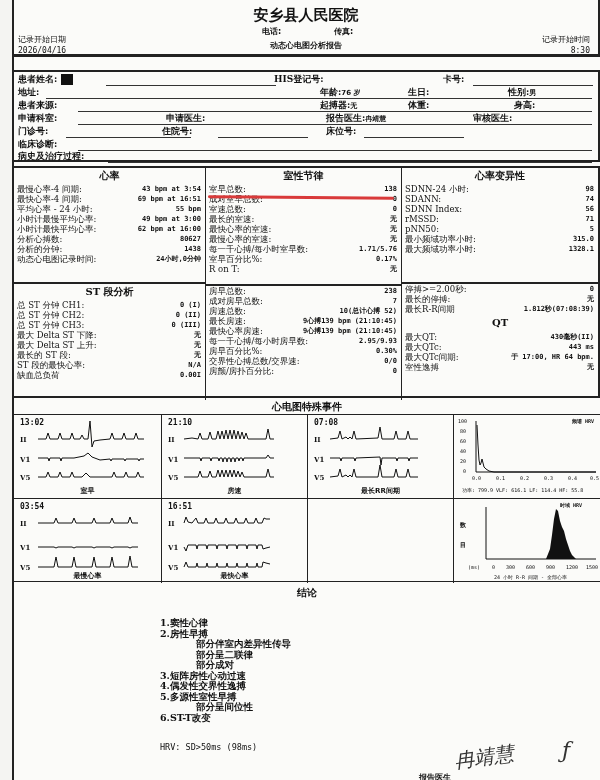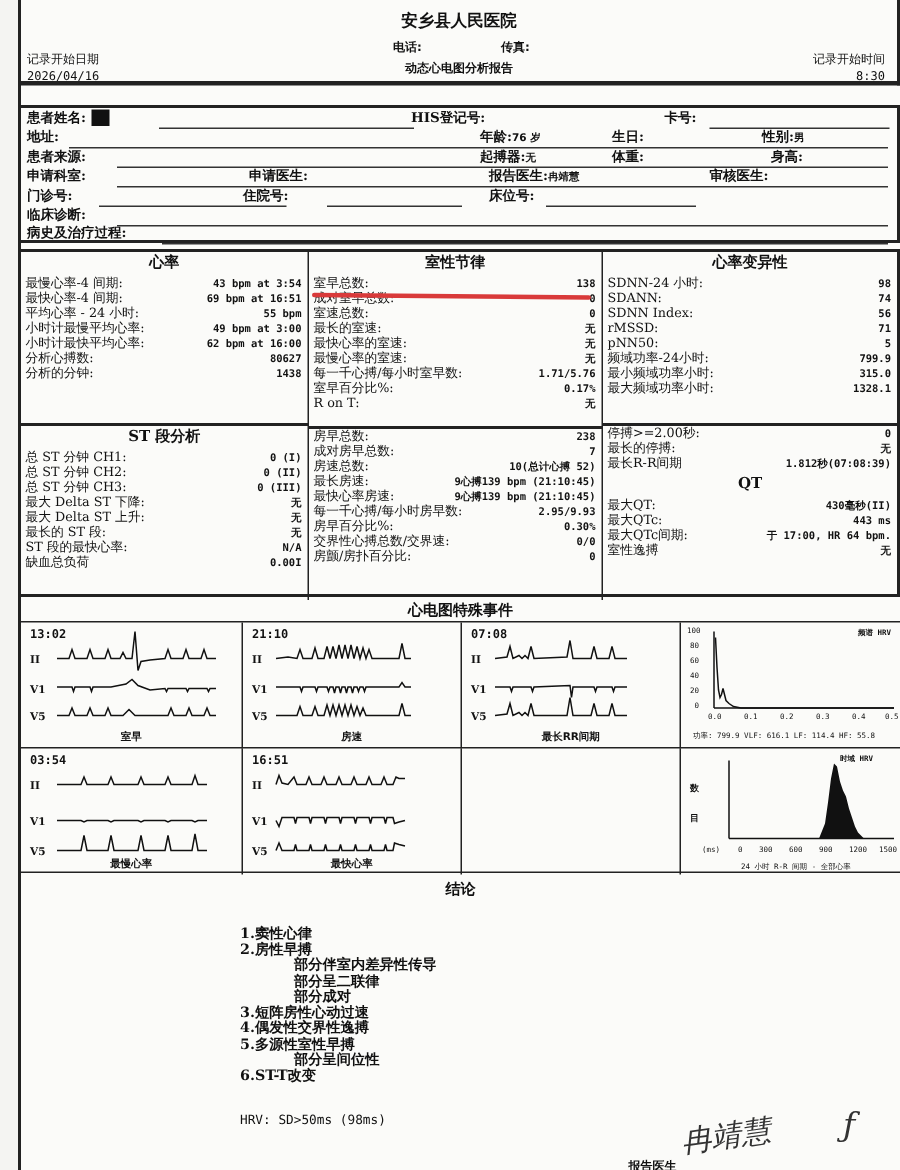--- a/index.html
+++ b/index.html
@@ -1,21 +1,21 @@
 <!DOCTYPE html>
 <html><head>
 <meta charset="utf-8">
 <style>
   * { box-sizing: border-box; margin: 0; padding: 0; }
   html, body { width: 600px; height: 780px; background: #f4f4f2; overflow: hidden; }
   body { font-family: "DejaVu Sans", sans-serif; color: #111; position: relative; }
   .page { position: absolute; left: 12px; top: 0; width: 588px; height: 780px; background: #fbfbf9; border-left: 2px solid #222; }
   
   .hdr { position: absolute; left: 0; top: 0; width: 586px; height: 57px; border-bottom: 3px solid #222; border-right: 2px solid #222; }
-  .hosp { position: absolute; top: 6px; left: 0; width: 100%; text-align: center; font-family: "DejaVu Serif", serif; font-weight: bold; font-size: 11px; }
+  .hosp { position: absolute; top: 6px; left: 0; width: 100%; text-align: center; font-family: "DejaVu Serif", serif; font-weight: bold; font-size: 15px; }
   .tel { position: absolute; top: 26px; left: 248px; font-weight: bold; font-size: 8px; }
   .fax { position: absolute; top: 26px; left: 320px; font-weight: bold; font-size: 8px; }
   .rtitle { position: absolute; top: 40px; left: 0; width: 100%; text-align: center; font-weight: bold; font-size: 8px; }
   .hl { position: absolute; left: 4px; top: 34px; font-size: 8px; line-height: 11px; font-family: "DejaVu Sans Mono", monospace; }
   .hr { position: absolute; right: 8px; top: 34px; font-size: 8px; line-height: 11px; text-align: right; font-family: "DejaVu Sans Mono", monospace; }
   
   .pinfo { position: absolute; left: 0; top: 70px; width: 586px; height: 92px; border: 2px solid #222; border-left: none; font-size: 9px; font-family: "DejaVu Serif", serif; font-weight: bold; }
   .prow { position: absolute; left: 4px; height: 13px; line-height: 13px; width: 578px; }
   .f { position: absolute; white-space: nowrap; }
   .ul { position: absolute; height: 1px; background: #333; }
@@ -121,20 +121,21 @@
     <div class="col" style="left:0;width:192px">
       <div class="box" style="top:0;height:114px">
         <div class="bt">心率</div>
         <div class="r"><span>最慢心率-4 间期:</span><span class="val">43 bpm at  3:54</span></div>
         <div class="r"><span>最快心率-4 间期:</span><span class="val">69 bpm at 16:51</span></div>
         <div class="r"><span>平均心率 - 24 小时:</span><span class="val">55 bpm</span></div>
         <div class="r"><span>小时计最慢平均心率:</span><span class="val">49  bpm at 3:00</span></div>
         <div class="r"><span>小时计最快平均心率:</span><span class="val">62  bpm at 16:00</span></div>
         <div class="r"><span>分析心搏数:</span><span class="val">80627</span></div>
         <div class="r"><span>分析的分钟:</span><span class="val">1438</span></div>
+        <div class="r"><span>动态心电图记录时间:</span><span class="val">24小时,0分钟</span></div>
       </div>
       <div class="box hsep" style="top:114px;height:118px">
         <div class="bt">ST 段分析</div>
         <div class="r"><span>总 ST 分钟 CH1:</span><span class="val">0 (I)</span></div>
         <div class="r"><span>总 ST 分钟 CH2:</span><span class="val">0 (II)</span></div>
         <div class="r"><span>总 ST 分钟 CH3:</span><span class="val">0 (III)</span></div>
         <div class="r"><span>最大 Delta ST 下降:</span><span class="val">无</span></div>
         <div class="r"><span>最大 Delta ST 上升:</span><span class="val">无</span></div>
         <div class="r"><span>最长的 ST 段:</span><span class="val">无</span></div>
         <div class="r"><span>ST 段的最快心率:</span><span class="val">N/A</span></div>
@@ -170,21 +171,20 @@
     </div>
 
     <div class="col" style="left:388px;width:196px">
       <div class="box last" style="top:0;height:114px">
         <div class="bt">心率变异性</div>
         <div class="r"><span>SDNN-24 小时:</span><span class="val">98</span></div>
         <div class="r"><span>SDANN:</span><span class="val">74</span></div>
         <div class="r"><span>SDNN Index:</span><span class="val">56</span></div>
         <div class="r"><span>rMSSD:</span><span class="val">71</span></div>
         <div class="r"><span>pNN50:</span><span class="val">5</span></div>
-        <div class="r"><span>频域功率-24小时:</span><span class="val">799.9</span></div>
         <div class="r"><span>最小频域功率小时:</span><span class="val">315.0</span></div>
         <div class="r"><span>最大频域功率小时:</span><span class="val">1328.1</span></div>
       </div>
       <div class="box last hsep" style="top:114px;height:118px">
         <div class="r"><span>停搏&gt;=2.00秒:</span><span class="val">0</span></div>
         <div class="r"><span>最长的停搏:</span><span class="val">无</span></div>
         <div class="r"><span>最长R-R间期</span><span class="val">1.812秒(07:08:39)</span></div>
         <div class="bt" style="height:18px;line-height:18px">QT</div>
         <div class="r"><span>最大QT:</span><span class="val">430毫秒(II)</span></div>
         <div class="r"><span>最大QTc:</span><span class="val">443 ms</span></div>

